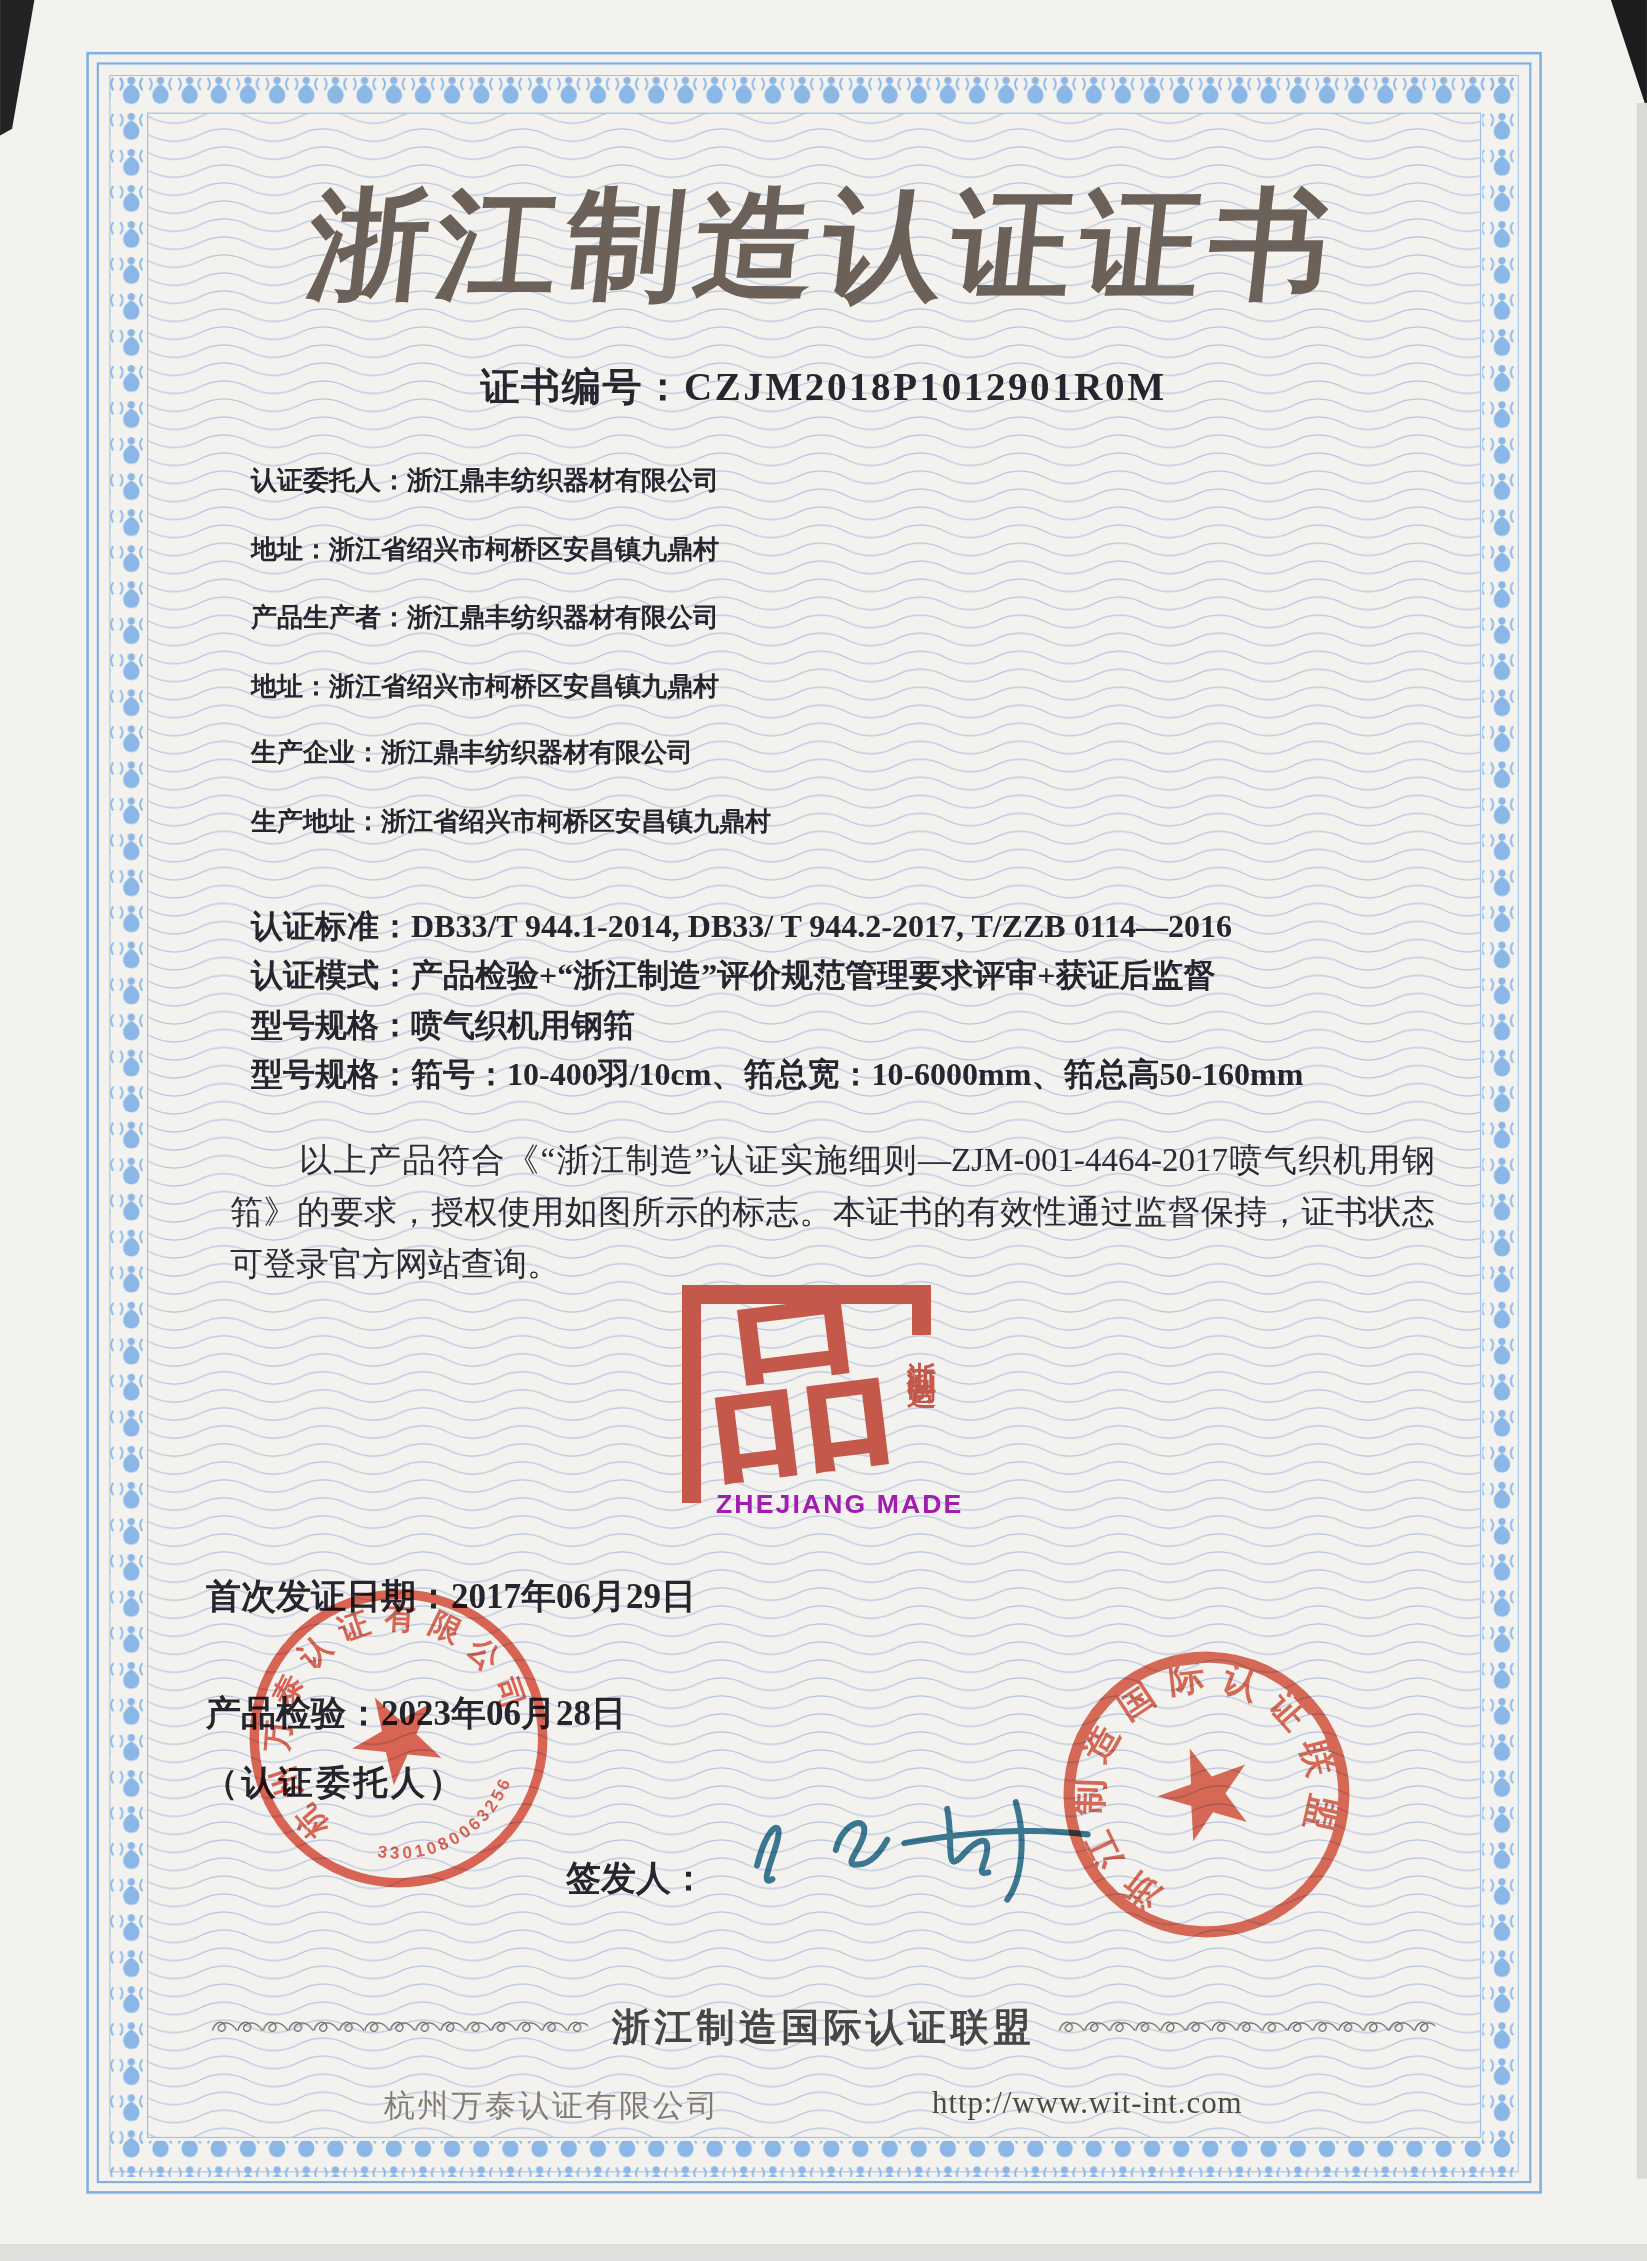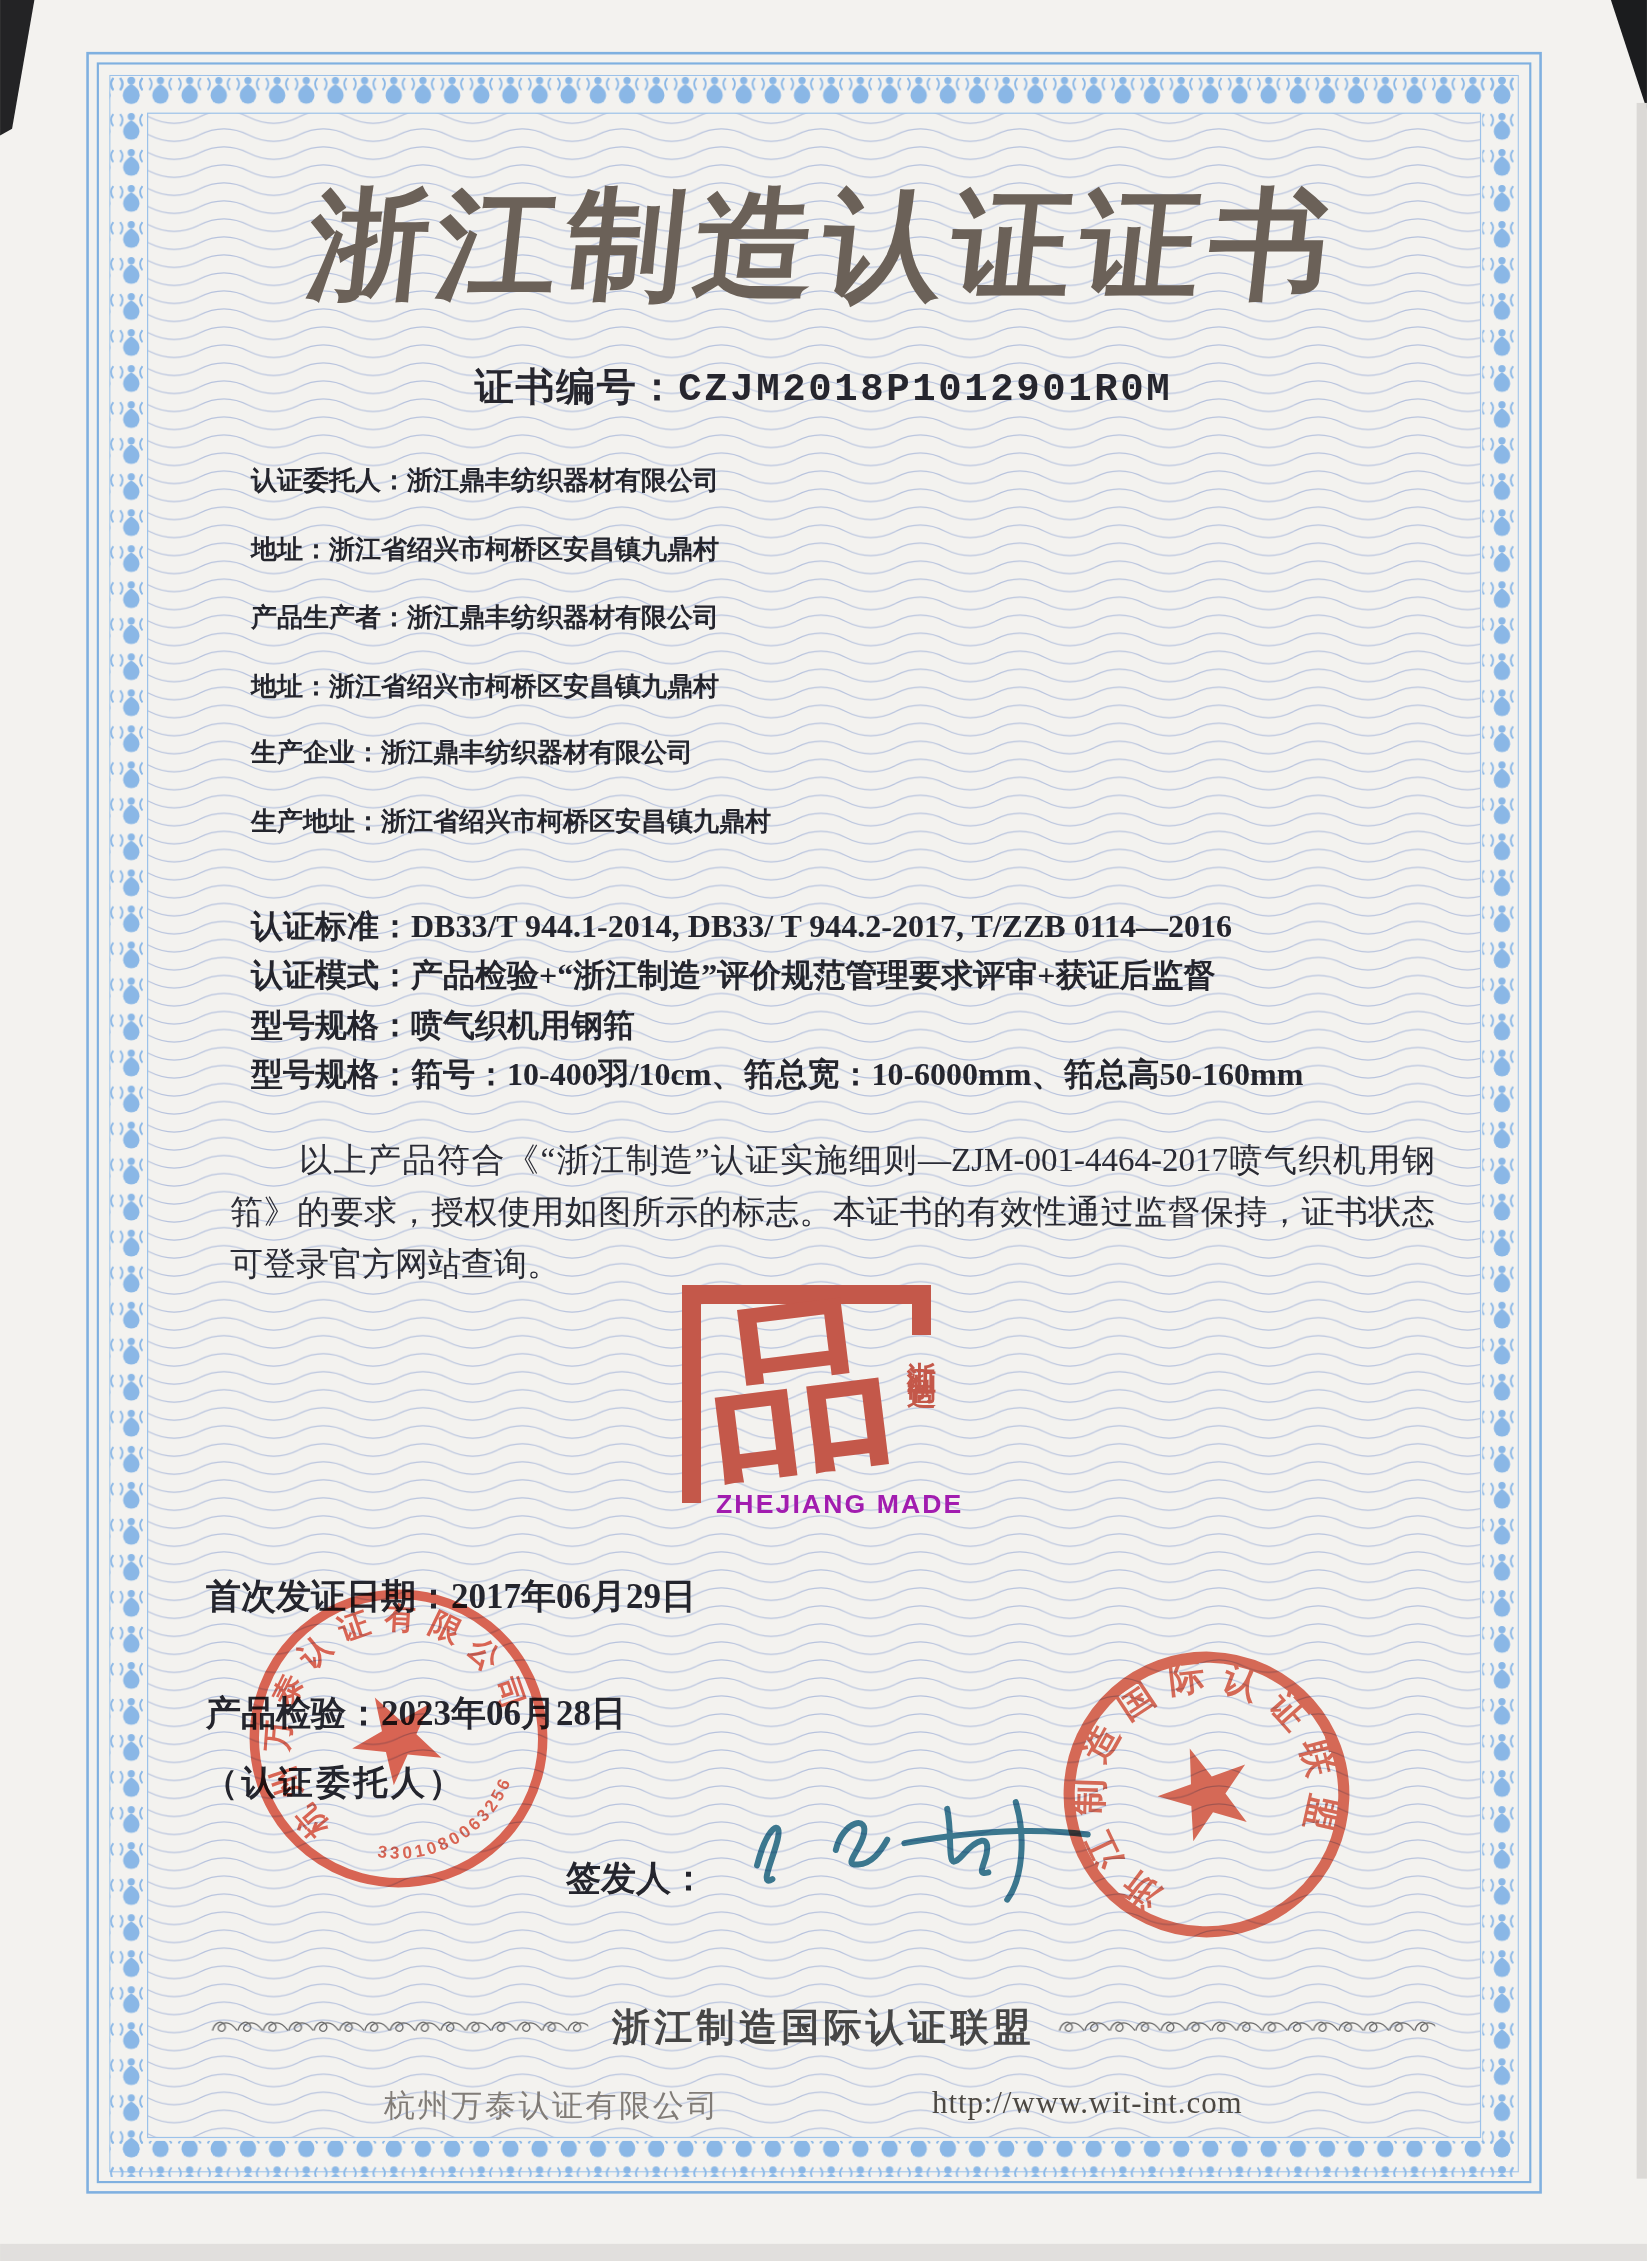--- a/index.html
+++ b/index.html
@@ -6,21 +6,21 @@
   .page { position:relative; width:1647px; height:2261px; background:#f3f2ef;
           overflow:hidden; font-family:"Liberation Serif", serif; color:#24252d; }
   .abs { position:absolute; }
   svg { display:block; }
 
   
   .title { left:0; right:0; top:165px; text-align:center; font-size:120px; font-weight:bold;
            letter-spacing:8.6px; color:#6b6158; transform:skewX(-6deg); white-space:nowrap; z-index:3; }
   .certno { left:0; right:0; top:360px; text-align:center; font-size:39px; font-weight:bold;
             letter-spacing:1.7px; color:#26262e; z-index:3; }
-  .certno .num { font-family:Liberation Mono, monospace; letter-spacing:2.6px;margin-top:44px; }
+  .certno .num { font-family:Liberation Serif, serif; letter-spacing:2.6px;margin-top:44px; }
 
   .iline { left:251px; font-size:26px; font-weight:bold; white-space:nowrap; z-index:3; }
   .sline { left:251px; font-size:32px; font-weight:bold; white-space:nowrap; z-index:3; }
 
   .statement { left:230px; top:1134px; width:1205px; font-size:33px; line-height:52px;
                text-indent:69px; text-align:justify; color:#2a2b34; z-index:3; }
 
   
   .logo { left:682px; top:1285px; width:326px; height:257px; z-index:3; }
   .logo .bar { position:absolute; background:#c4584a; }

